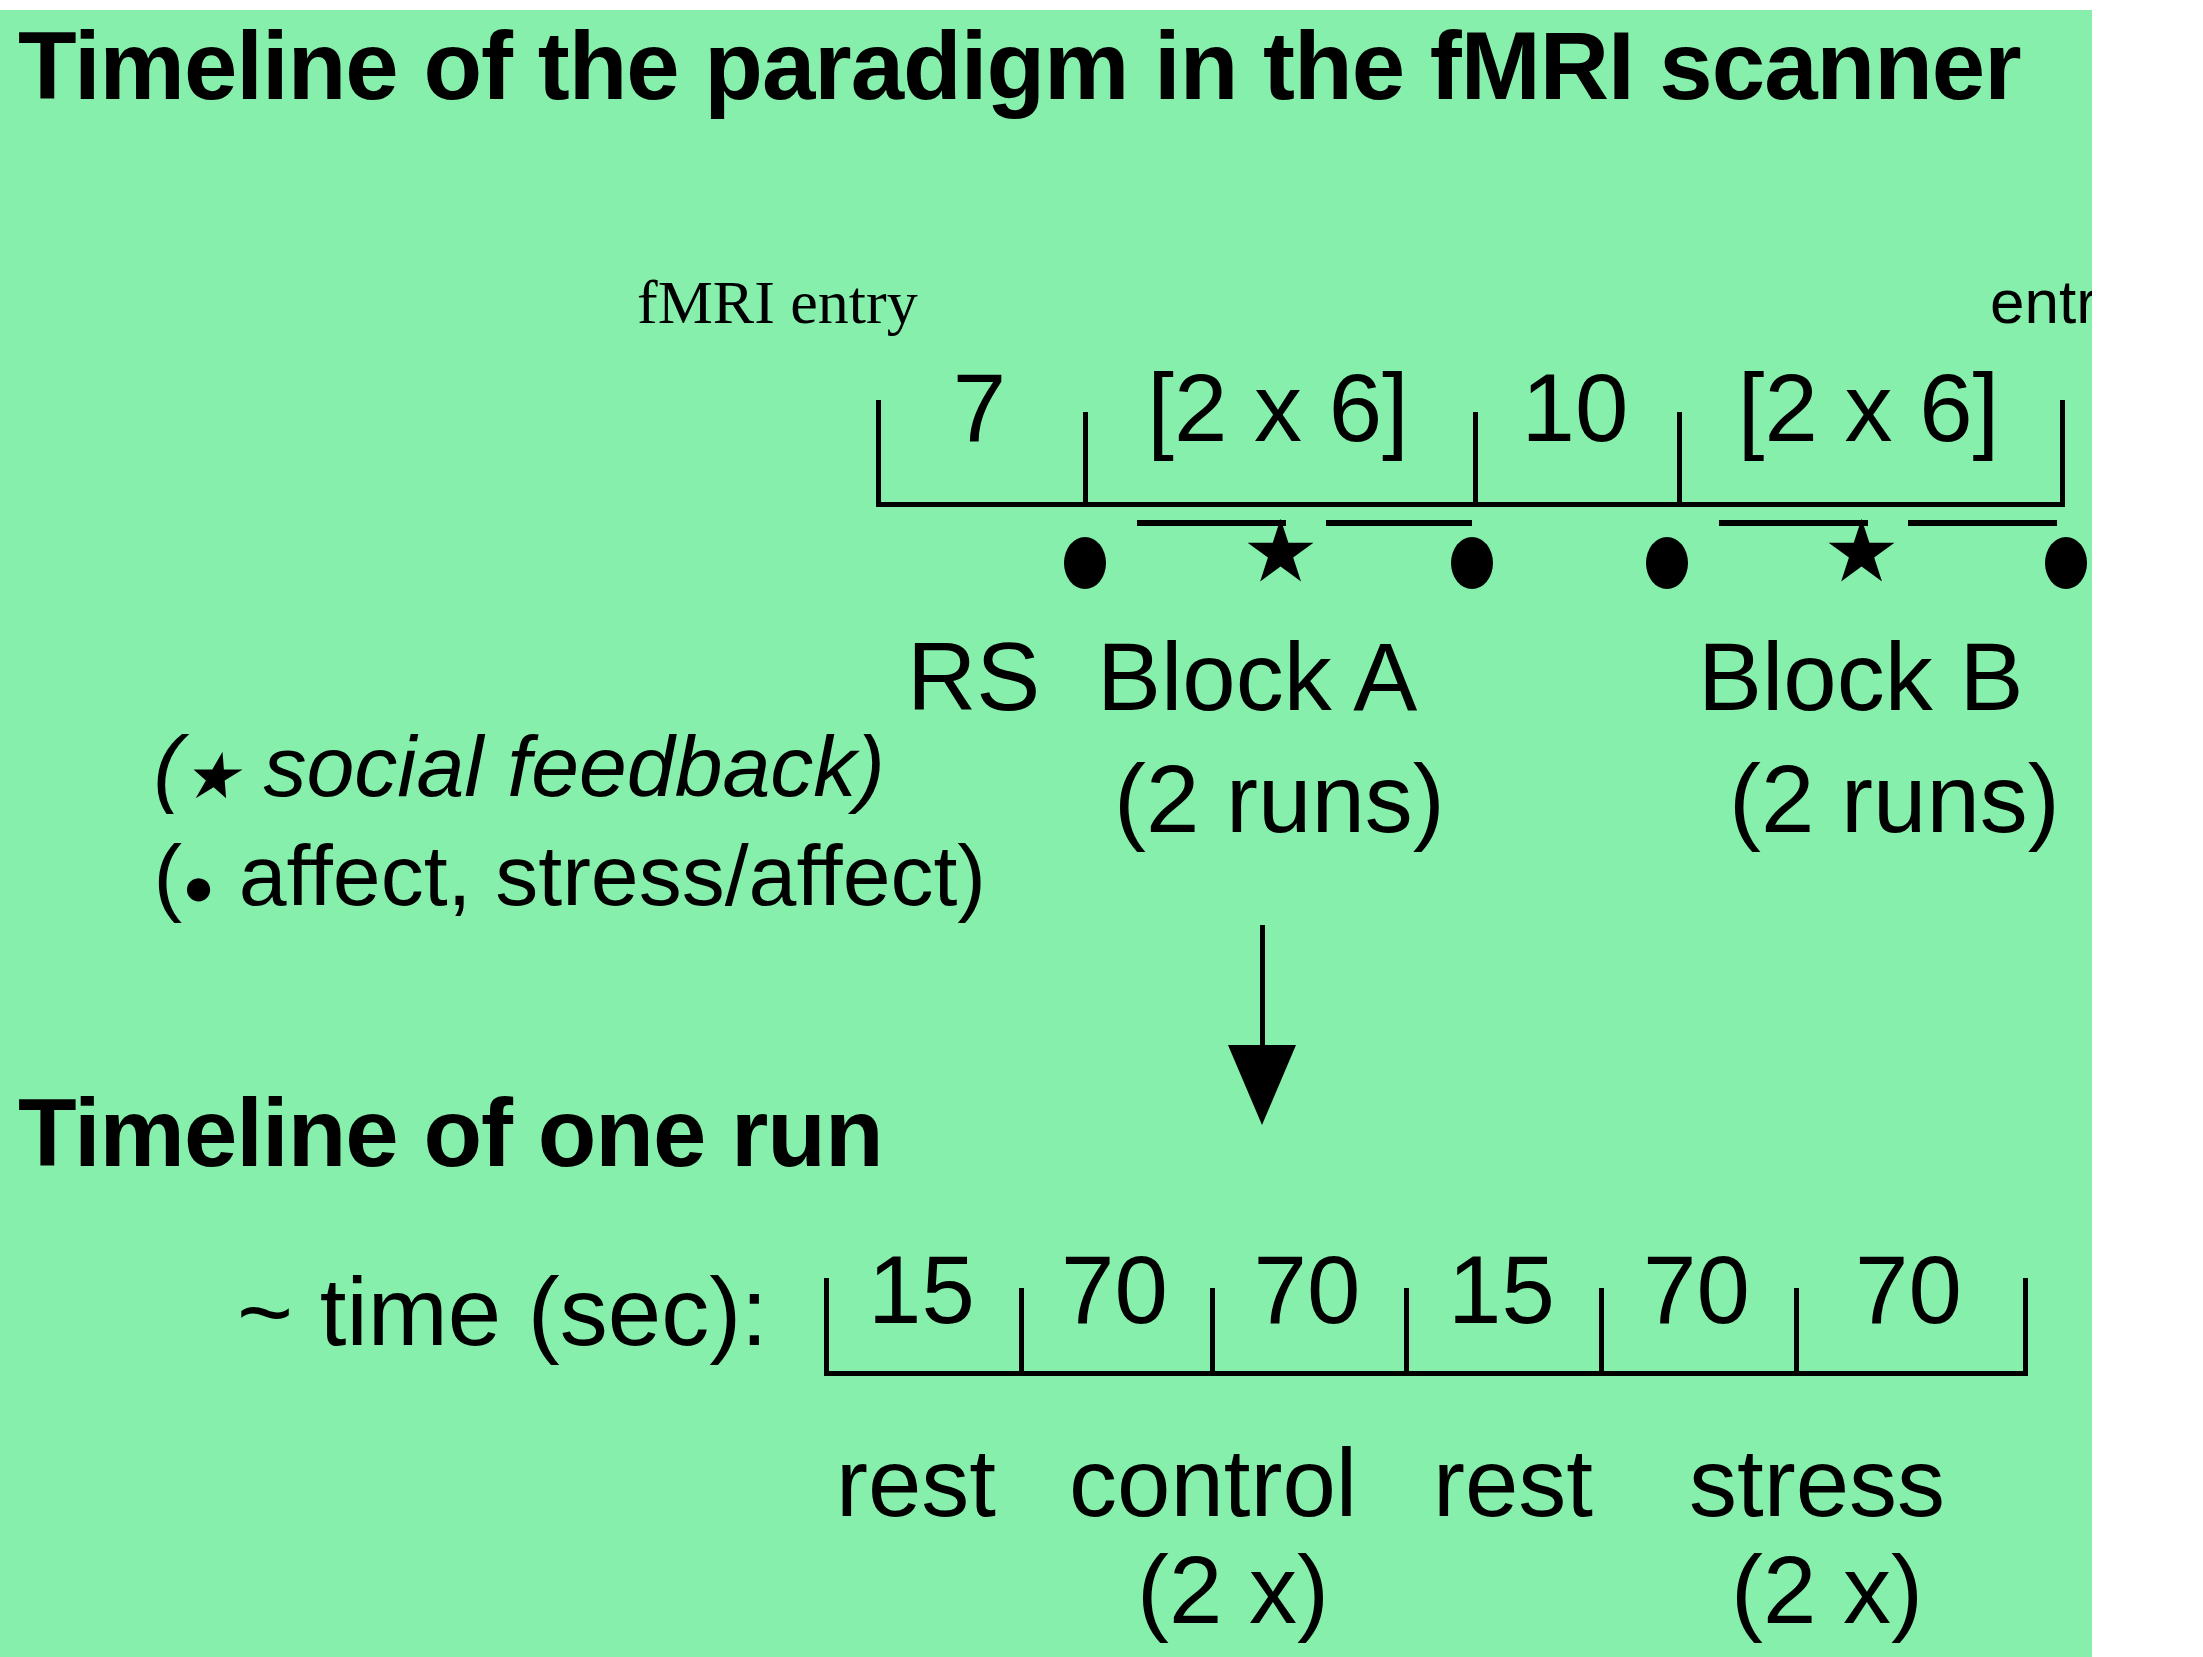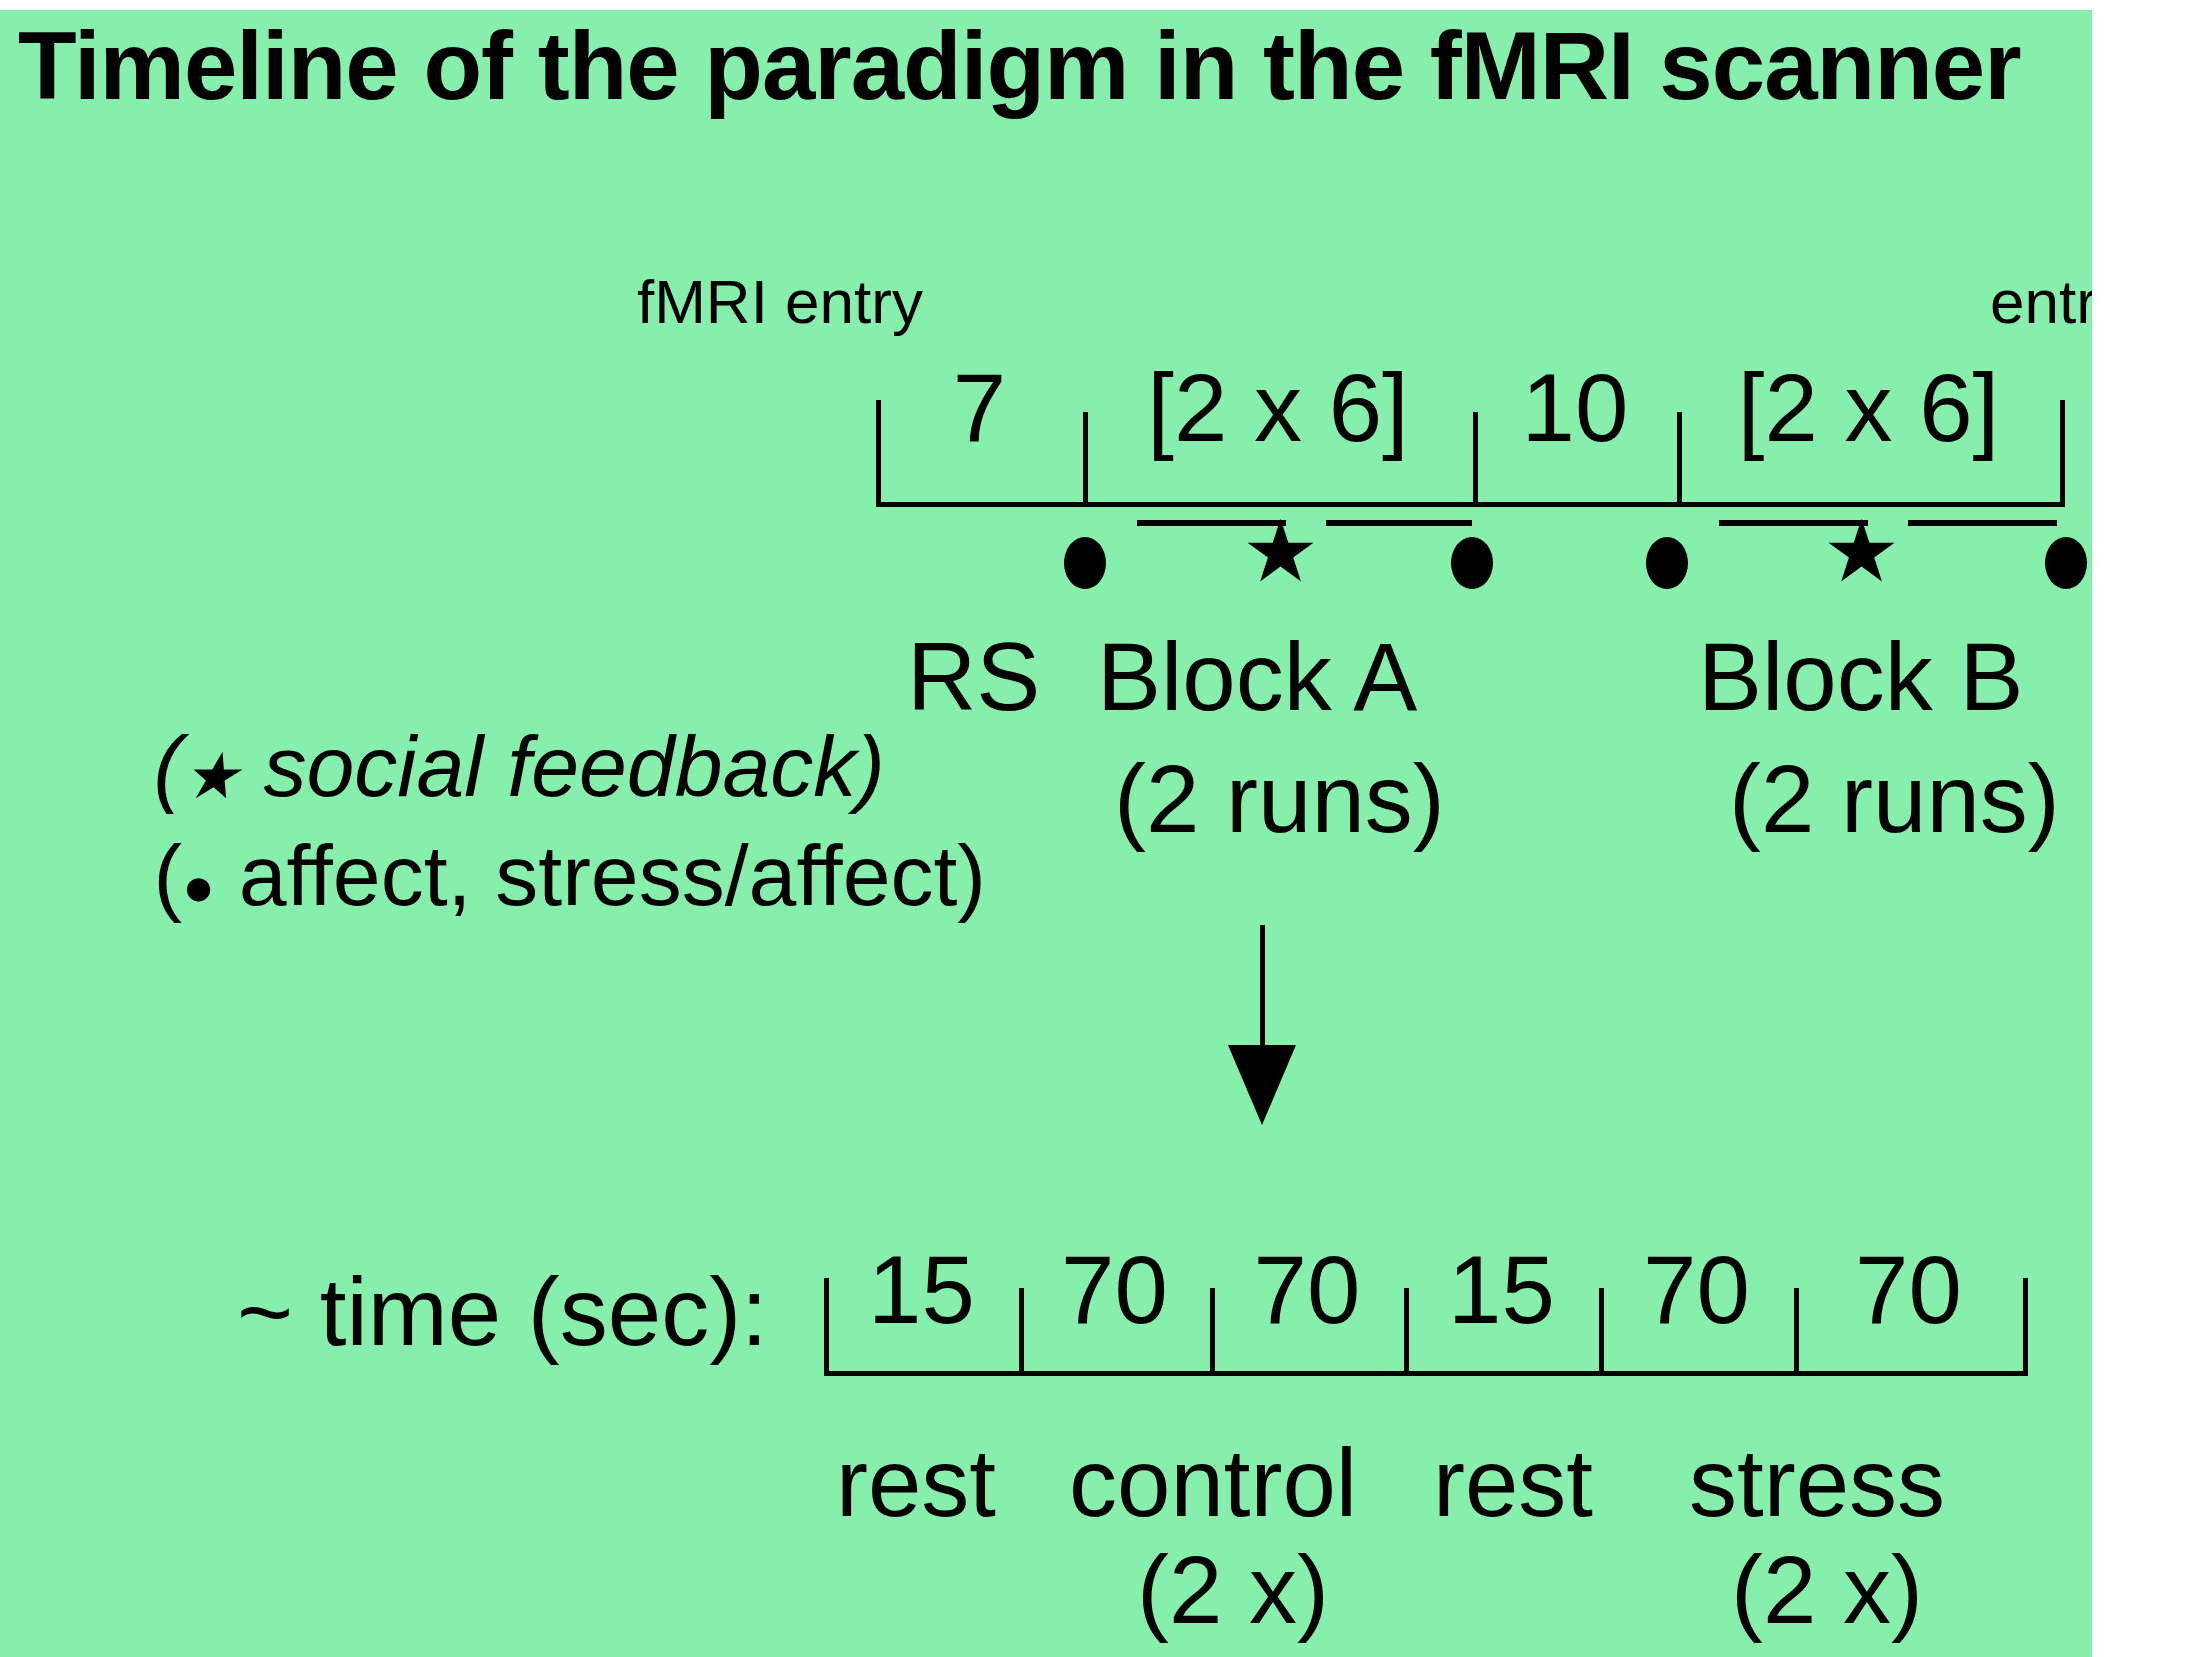--- a/index.html
+++ b/index.html
@@ -93,21 +93,21 @@
   .inline-star { font-size: 64px; vertical-align: -2px; }
   .inline-dot  { font-size: 54px; vertical-align: 0px; }
 </style>
 </head>
 <body>
 
 <div id="canvas">
 
   <div class="abs txt heading" style="left:18px; top:8px;">Timeline of the paradigm in the fMRI scanner</div>
 
-  <div class="abs txt label-sm" style="left:637px; top:261px;">fMRI entry</div>
+  <div class="abs txt label-sm" style="left:637px; top:261px;font-family:Liberation Serif, serif;">fMRI entry</div>
 
   <div class="abs txt label-sm" style="left:1990px; top:261px;">entry</div>
 
 
   <div class="bracket" style="left:876px; top:388px; width:1189px; height:109px;">
     <div class="baseline"></div>
     <div class="tick" style="left:0px;    height:107px;"></div>
     <div class="tick" style="left:207px;  height:95px;"></div>
     <div class="tick" style="left:597px;  height:95px;"></div>
     <div class="tick" style="left:801px;  height:95px;"></div>
@@ -143,20 +143,21 @@
   <div class="abs txt label-lg" style="left:907px; top:619px;">RS</div>
   <div class="abs txt label-lg" style="left:1097px; top:619px;">Block A</div>
   <div class="abs txt label-lg" style="left:1698px; top:619px;">Block B</div>
 
   <div class="abs txt label-lg" style="left:1114px; top:741px;">(2 runs)</div>
   <div class="abs txt label-lg" style="left:1729px; top:741px;">(2 runs)</div>
 
   <div class="arrow-shaft" style="left:1260px; top:915px; height:134px;"></div>
   <div class="arrow-head" style="left:1228px; top:1035px;"></div>
 
+  <div class="abs txt heading" style="left:18px; top:1075px;">Timeline of one run</div>
 
   <div class="abs txt label-lg" style="left:237px; top:1254px;">~ time (sec):</div>
 
   <div class="bracket" style="left:824px; top:1266px; width:1204px; height:100px;">
     <div class="baseline"></div>
     <div class="tick" style="left:0px;    height:98px;"></div>
     <div class="tick" style="left:195px;  height:88px;"></div>
     <div class="tick" style="left:386px;  height:88px;"></div>
     <div class="tick" style="left:580px;  height:88px;"></div>
     <div class="tick" style="left:775px;  height:88px;"></div>

